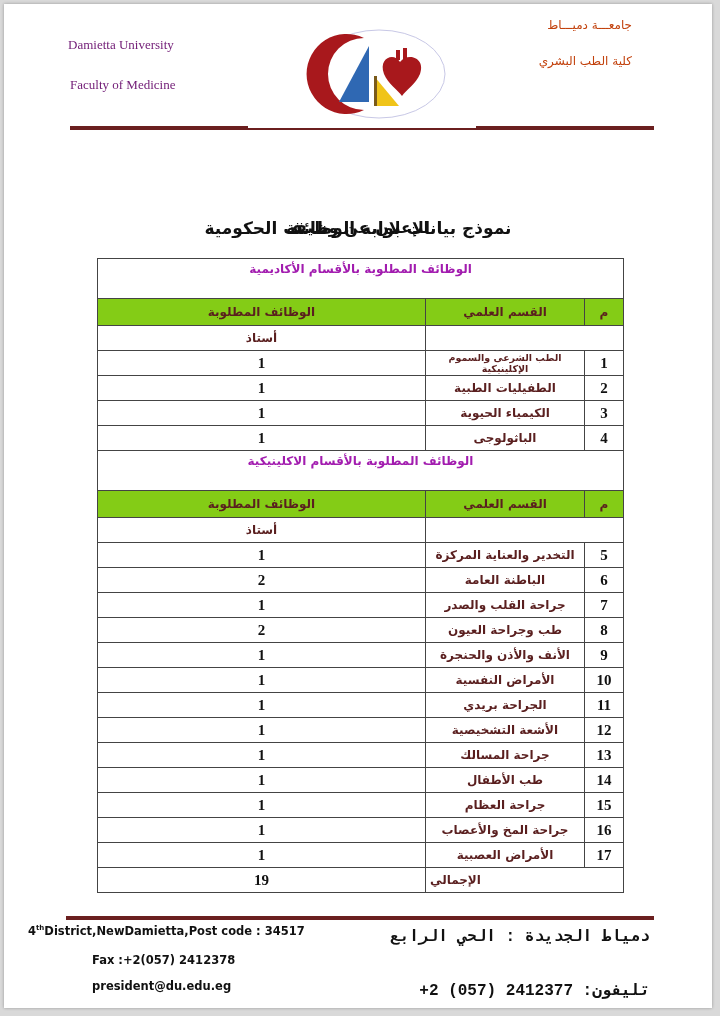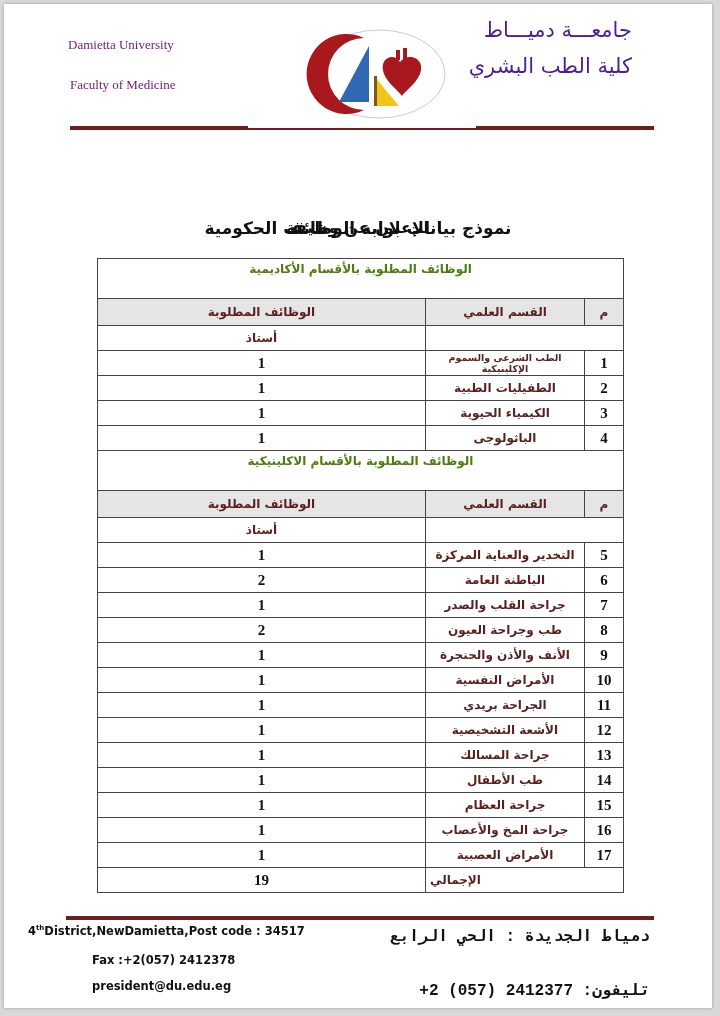--- a/index.html
+++ b/index.html
@@ -1,27 +1,27 @@
 <!DOCTYPE html>
 <html><head>
 <meta charset="utf-8">
 <style>
   html, body { margin:0; padding:0; }
   body { width:720px; height:1016px; background:#d9d9d9; position:relative; overflow:hidden; font-family:"Liberation Serif", serif; }
   .page { position:absolute; left:4px; top:4px; width:708px; height:1004px; background:#fff; box-shadow:0 0 3px rgba(0,0,0,0.3); }
   .en-line { position:absolute; font-family:"Liberation Serif", serif; font-weight:normal; font-size:13px; color:#701a75; }
-  .ar-line { position:absolute; font-family:"DejaVu Sans", sans-serif; font-size:21px; color:#4c1d95; direction:rtl; }
+  .ar-line { position:absolute; font-family:"DejaVu Sans", sans-serif; font-size:12px; color:#c2410c; direction:rtl; }
   .logo { position:absolute; left:300px; top:20px; width:150px; height:100px; }
   .rule { position:absolute; height:4px; background:#6b1f1f; }
   .rule.thin { height:2px; }
   .title { position:absolute; left:0; width:708px; text-align:center; font-family:"DejaVu Sans", sans-serif; font-weight:bold; color:#111; direction:rtl; }
   table.jobs { position:absolute; left:93px; top:254px; width:527px; border-collapse:collapse; direction:rtl; font-family:"DejaVu Sans", sans-serif; }
   table.jobs td { border:1px solid #444; padding:0 4px; height:24px; font-size:12px; font-weight:bold; color:#5a1f1f; }
-  table.jobs tr.section td { height:36px; text-align:center; vertical-align:top; padding-top:3px; color:#4d7c0f;margin-top:11px; }
-  table.jobs tr.head td { background:#e5e5e5; height:26px; text-align:center; }
+  table.jobs tr.section td { height:36px; text-align:center; vertical-align:top; padding-top:3px; color:#a21caf;margin-top:11px; }
+  table.jobs tr.head td { background:#84cc16; height:26px; text-align:center; }
   table.jobs td.num { width:30px; text-align:center; font-family:"Liberation Serif", serif; font-size:15px; color:#111; }
   table.jobs td.dept { width:150px; text-align:center; }
   table.jobs td.count { text-align:center; font-family:"Liberation Serif", serif; font-size:15px; color:#111; }
   table.jobs td.sub { text-align:center; }
   .foot-en { position:absolute; font-family:"DejaVu Sans", sans-serif; font-weight:bold; font-size:11.5px; color:#111; }
   .foot-ar { position:absolute; font-family:Liberation Mono, monospace; font-weight:bold; font-size:16px; color:#111; direction:rtl; text-align:right; }
 </style>
 </head>
 <body>
 

